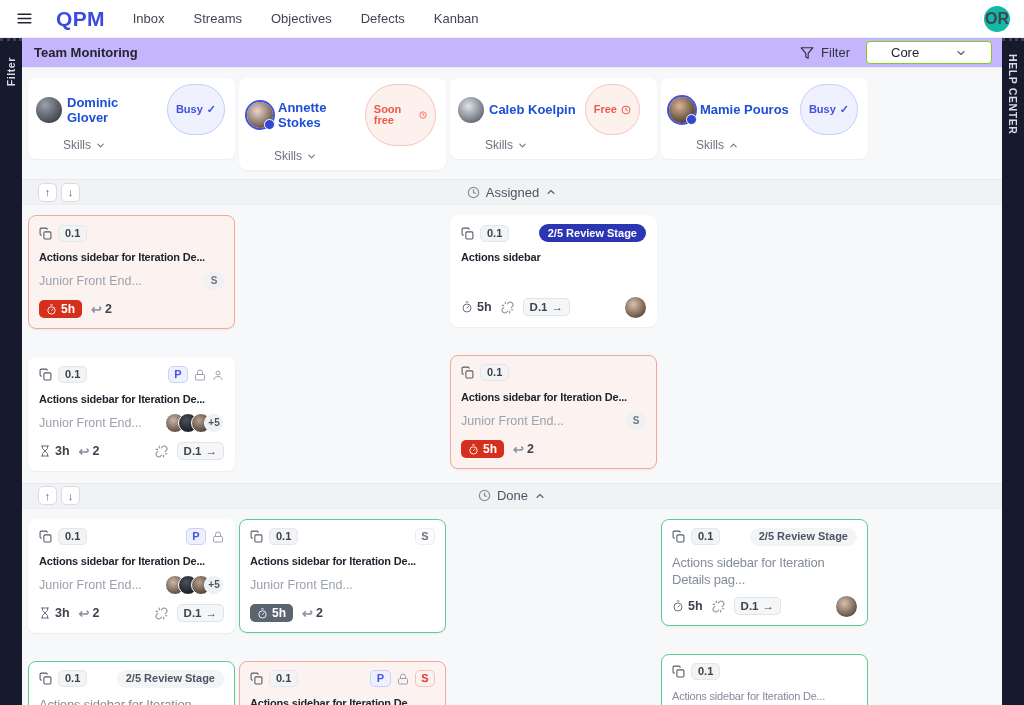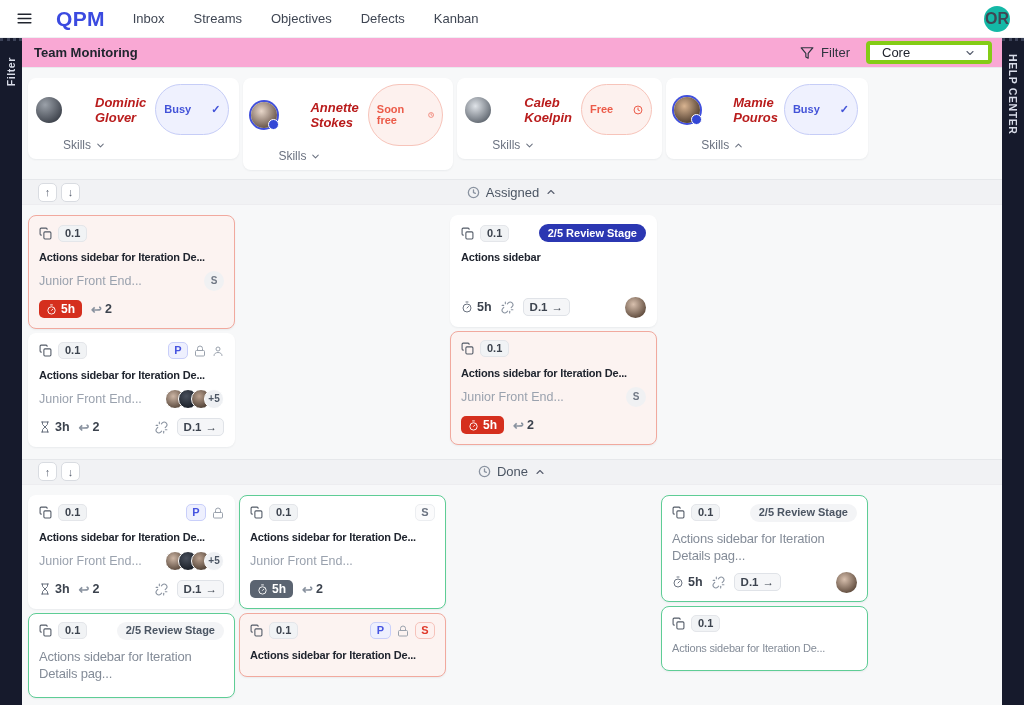--- a/index.html
+++ b/index.html
@@ -17,57 +17,57 @@
   
   .rail { position:absolute; top:38px; bottom:0; width:22px; background:#161a2c; z-index:4; display:flex; flex-direction:column; align-items:center; border-top:3px dotted #3c4258; cursor:pointer; }
   .rail.left { left:0; }
   .rail.right { right:0; }
   .rail-label { color:#d8dce8; font-size:10.5px; font-weight:600; letter-spacing:.6px; margin-top:13px; }
   .rail.left .rail-label { writing-mode:vertical-rl; transform:rotate(180deg); margin-top:16px; }
   .rail.right .rail-label { writing-mode:vertical-rl; }
 
   
   .main { position:absolute; left:22px; right:22px; top:38px; bottom:0; display:flex; flex-direction:column; overflow:hidden; }
-  .toolbar { height:30px; background:#f9a8d4; border-bottom:1px solid #e9ebee; display:flex; align-items:center; padding:0 10px; flex:none; }
+  .toolbar { height:30px; background:#c4b5fd; border-bottom:1px solid #e9ebee; display:flex; align-items:center; padding:0 10px; flex:none; }
   .toolbar-title { font-size:13px; font-weight:700; color:#20242e; margin-left:2px; }
   .toolbar-right { margin-left:auto; display:flex; align-items:center; gap:16px; }
   .filter-btn { display:flex; gap:7px; align-items:center; font-size:13px; color:#2f3540; cursor:pointer; }
-  .scope-select { width:126px; height:23px; border:4px solid #84cc16; border-radius:4px; background:#fff; display:flex; align-items:center; justify-content:space-between; padding:0 12px; font-size:13px; color:#20242e; cursor:pointer; }
+  .scope-select { width:126px; height:23px; border:1px solid #84cc16; border-radius:4px; background:#fff; display:flex; align-items:center; justify-content:space-between; padding:0 24px; font-size:13px; color:#20242e; cursor:pointer; }
 
   .content { flex:1; padding-top:10px; overflow:hidden; display:flex; flex-direction:column; }
 
   
   .people-grid { width:840px; margin-left:6px; display:grid; grid-template-columns:repeat(4,1fr); gap:4px; align-items:start; margin-bottom:9px; flex:none; }
   .person-card { background:#fff; border-radius:8px; padding:6px 10px 6px 8px; box-shadow:0 1px 2px rgba(23,28,45,.06); }
   .p-line1 { display:flex; align-items:center; }
   .p-avatar { width:26px; height:26px; border-radius:50%; flex:none; position:relative; }
   .p-avatar.ring { box-shadow:0 0 0 2px #4150dd; }
   .p-avatar.dot::after { content:""; position:absolute; right:-2px; bottom:-2px; width:9px; height:9px; border-radius:50%; background:#3347d6; border:1.5px solid #fff; }
   .av-1 { background:radial-gradient(circle at 35% 30%, #9ba1a9, #41464f 75%); }
   .av-2 { background:radial-gradient(circle at 40% 35%, #e8d7ca, #5f4c41 80%); }
   .av-3 { background:radial-gradient(circle at 40% 35%, #dfe3e8, #5d646d 80%); }
   .av-4 { background:radial-gradient(circle at 40% 35%, #d9b491, #49382b 80%); }
-  .p-name { font-size:13px; font-weight:600; color:#b91c1c; margin-left:33px;font-style:italic; }
-  .status-badge { margin-left:9px; display:inline-flex; align-items:center; gap:20px; font-size:11px; font-weight:600; border-radius:999px; padding:19px 8px; line-height:1;justify-content:center; }
+  .p-name { font-size:13px; font-weight:600; color:#1d4ed8; margin-left:5px; }
+  .status-badge { margin-left:9px; display:inline-flex; align-items:center; gap:4px; font-size:11px; font-weight:600; border-radius:999px; padding:19px 8px; line-height:1;justify-content:center; }
   .status-busy { color:#4353d8; background:#eff1fe; border:1px solid #c6cdf7; }
   .status-free { color:#ec5b49; background:#fdf1ee; border:1px solid #f7c4ba; }
   .skills-toggle { display:inline-flex; align-items:center; gap:4px; font-size:12px; color:#6b7280; margin:2px 0 0 27px; cursor:pointer; }
   .skill-list { margin:3px 0 1px 27px; display:flex; flex-direction:column; gap:4.5px; }
   .skill-item { font-size:12px; color:#3a4150; }
 
   
   .section-bar { height:26px; background:#f1f2f4; border-top:1px solid #e6e8eb; border-bottom:1px solid #ededf0; display:flex; align-items:center; position:relative; flex:none; }
   .sb-buttons { display:flex; gap:4px; margin-left:16px; z-index:2; }
   .sb-btn { width:19px; height:19px; border:1px solid #d9dce1; border-radius:5px; background:#fff; color:#596070; font-size:11px; display:flex; align-items:center; justify-content:center; cursor:pointer; }
   .sb-label { position:absolute; left:0; right:0; display:flex; align-items:center; justify-content:center; gap:6px; font-size:13px; color:#4b5563; cursor:pointer; }
   .sb-label .g-ic { color:#8a93a0; }
 
   
   .grid { width:840px; margin:10px 0 12px 6px; display:grid; grid-template-columns:repeat(4,1fr); gap:12px 4px; align-items:start; flex:none; }
-  .col { display:flex; flex-direction:column; gap:4px; min-height:4px; }
+  .col { display:flex; flex-direction:column; gap:28px; min-height:4px; }
 
   .card { background:#fff; border:1px solid rgba(0,0,0,0); border-radius:8px; padding:8px 10px; box-shadow:0 1px 2px rgba(23,28,45,.06); cursor:pointer; }
   .card.alert { background:#fcf3f1; border-color:#f1a99e; }
   .card.ok { border-color:#5ecd95; }
 
   .c-top { display:flex; align-items:center; gap:6px; height:18px; }
   .c-top .sp { flex:1; }
   .ic-copy { color:#525a66; }
   .ver { background:#f1f3f5; border:1px solid #e4e6ea; border-radius:5px; font-size:11px; font-weight:600; color:#3c434e; padding:2px 6px; line-height:1; }
   .stage-dark { background:#2b37b2; color:#fff; font-size:11px; font-weight:700; border-radius:999px; padding:3.5px 9px; line-height:1; }

